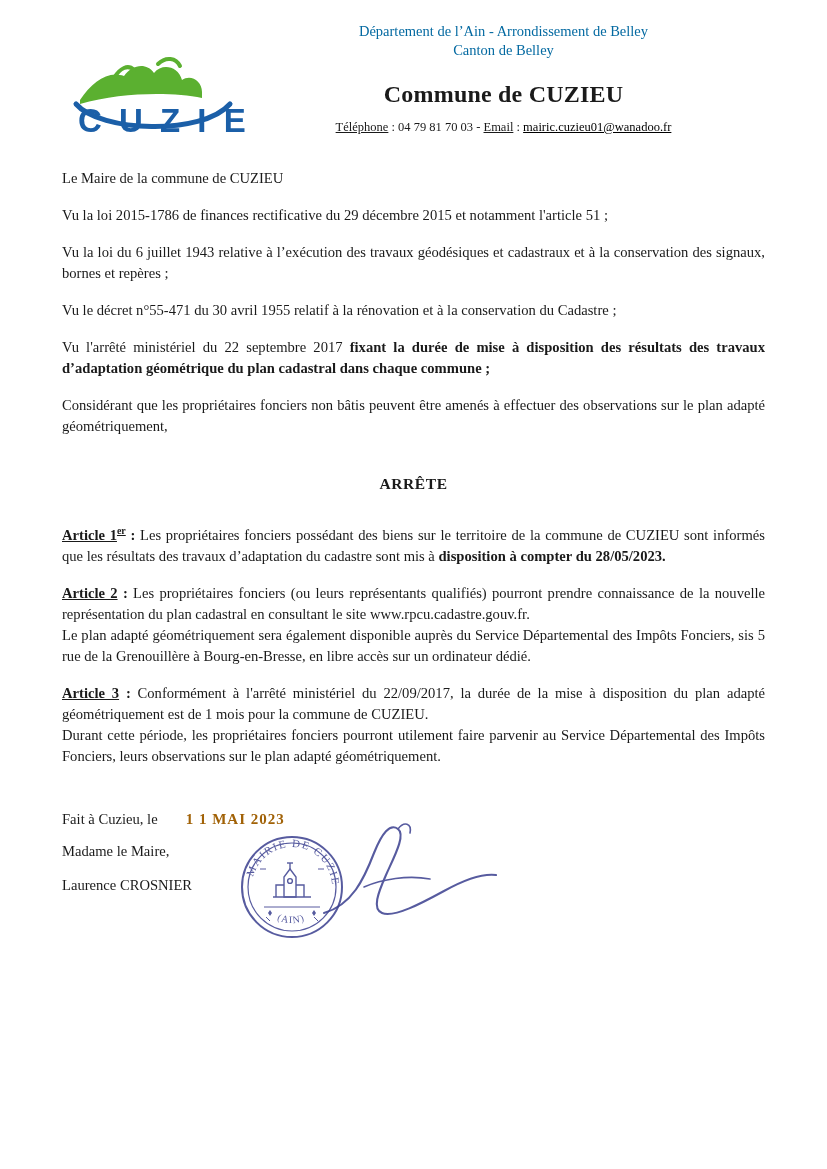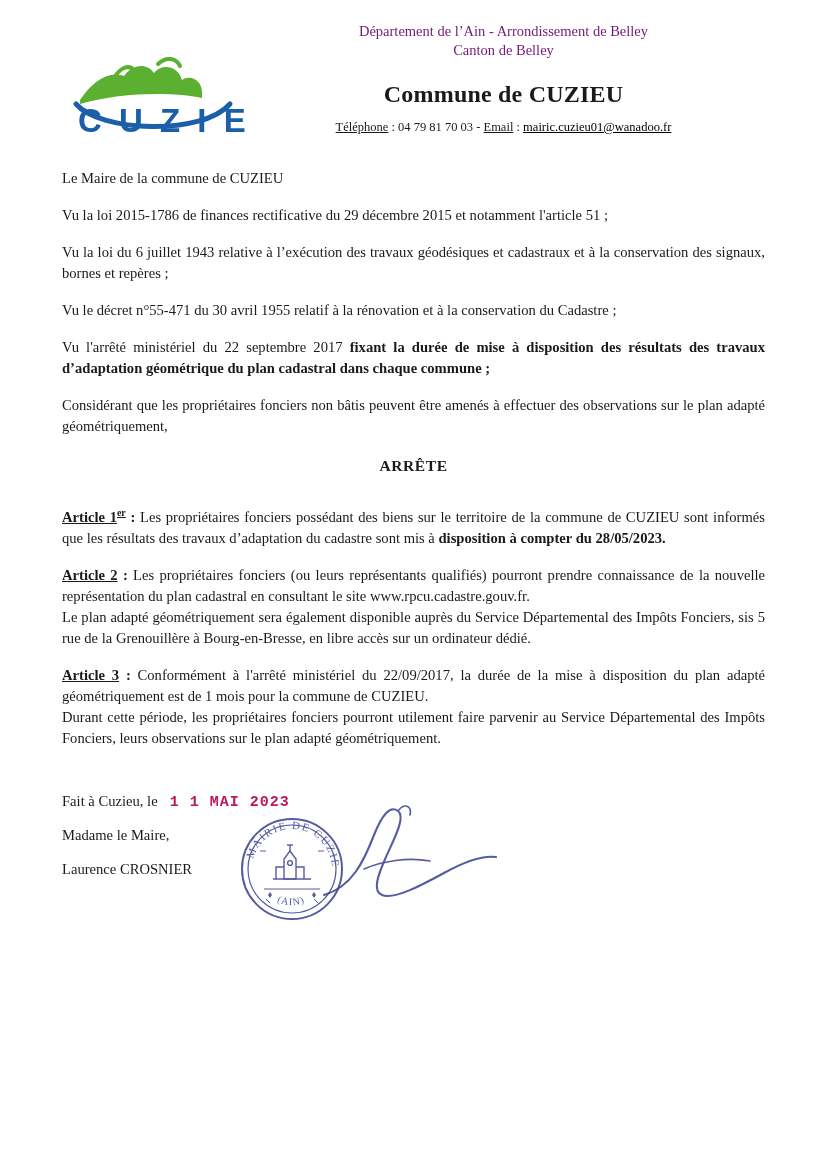--- a/index.html
+++ b/index.html
@@ -36,21 +36,21 @@
     height: 95px;
   }
   .header-text {
     margin-left: 180px;
     text-align: center;
     padding-top: 4px;
   }
   .dept-line {
     font-size: 14.5px;
     line-height: 19px;
-    color: #701a75;
+    color: #0369a1;
   }
   .commune-line {
     font-size: 24px;
     font-weight: bold;
     line-height: 32px;
     margin-top: 18px;
     letter-spacing: 0.2px;
   }
   .tel-line {
     font-size: 12.5px;
@@ -87,41 +87,41 @@
   .para.nojust { text-align: left; }
   .b { font-weight: bold; }
   .u { text-decoration: underline; }
   sup { font-size: 0.68em; vertical-align: super; }
 
   .arrete-word {
     text-align: center;
     font-weight: bold;
     font-size: 15.5px;
     letter-spacing: 0.6px;
-    margin: 18px 0 26px 0;
+    margin: 36px 0 26px 0;
   }
 
   .article-block { margin-bottom: 16px; text-align: justify; }
   .article-block .line { display: block; }
 
   
   .sign-area {
     margin-top: 36px;
     position: relative;
     font-size: 14.6px;
     line-height: 32px;
   }
   .date-row { position: relative; }
   .date-stamp {
-    font-family: Liberation Mono, monospace;
+    font-family: Liberation Serif, serif;
     font-weight: bold;
     font-size: 15px;
     letter-spacing: 1px;
-    color: #be185d;
-    margin-left: 12px;
+    color: #a16207;
+    margin-left: 28px;
   }
   .sign-name { margin-top: 2px; }
 
   
   .stamp {
     position: absolute;
     left: 178px;
     top: 32px;
     width: 104px;
     height: 104px;

